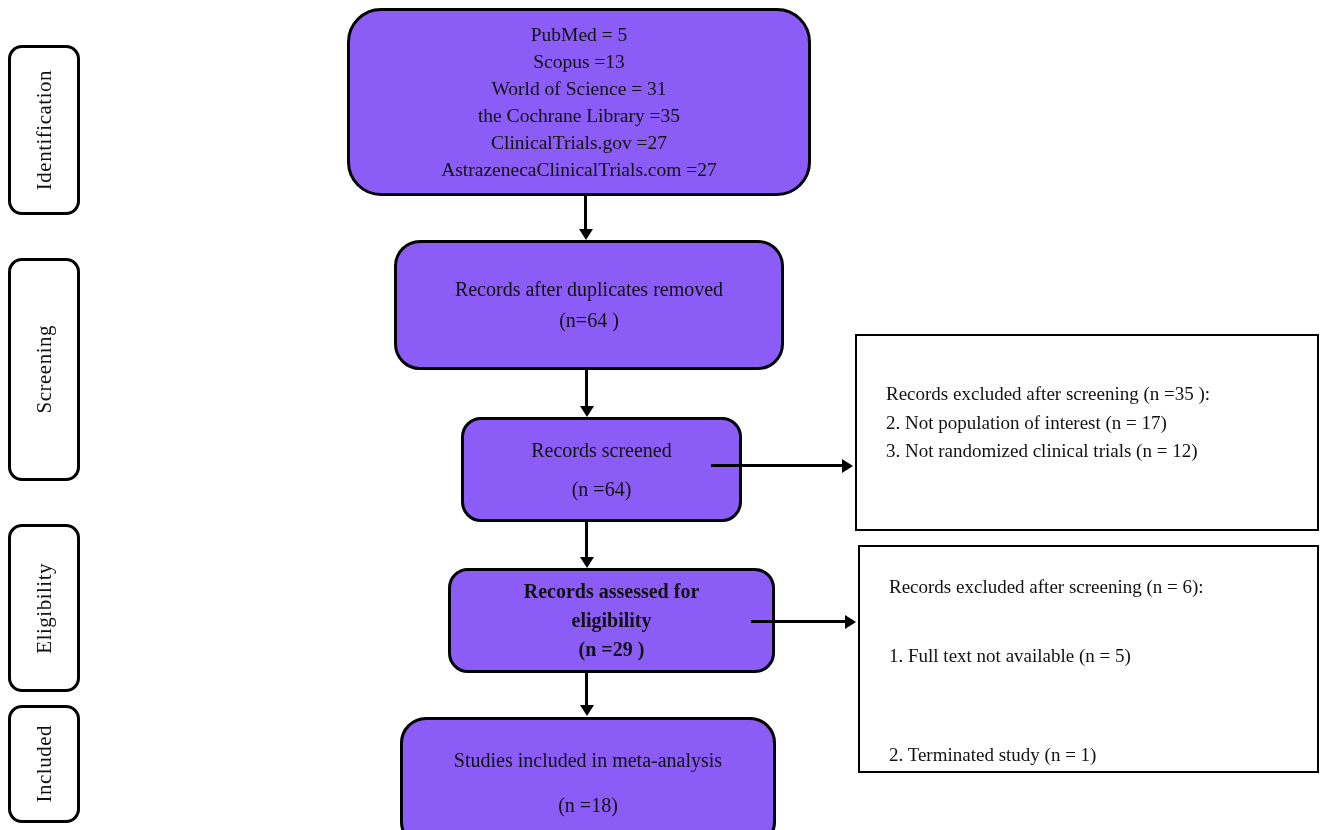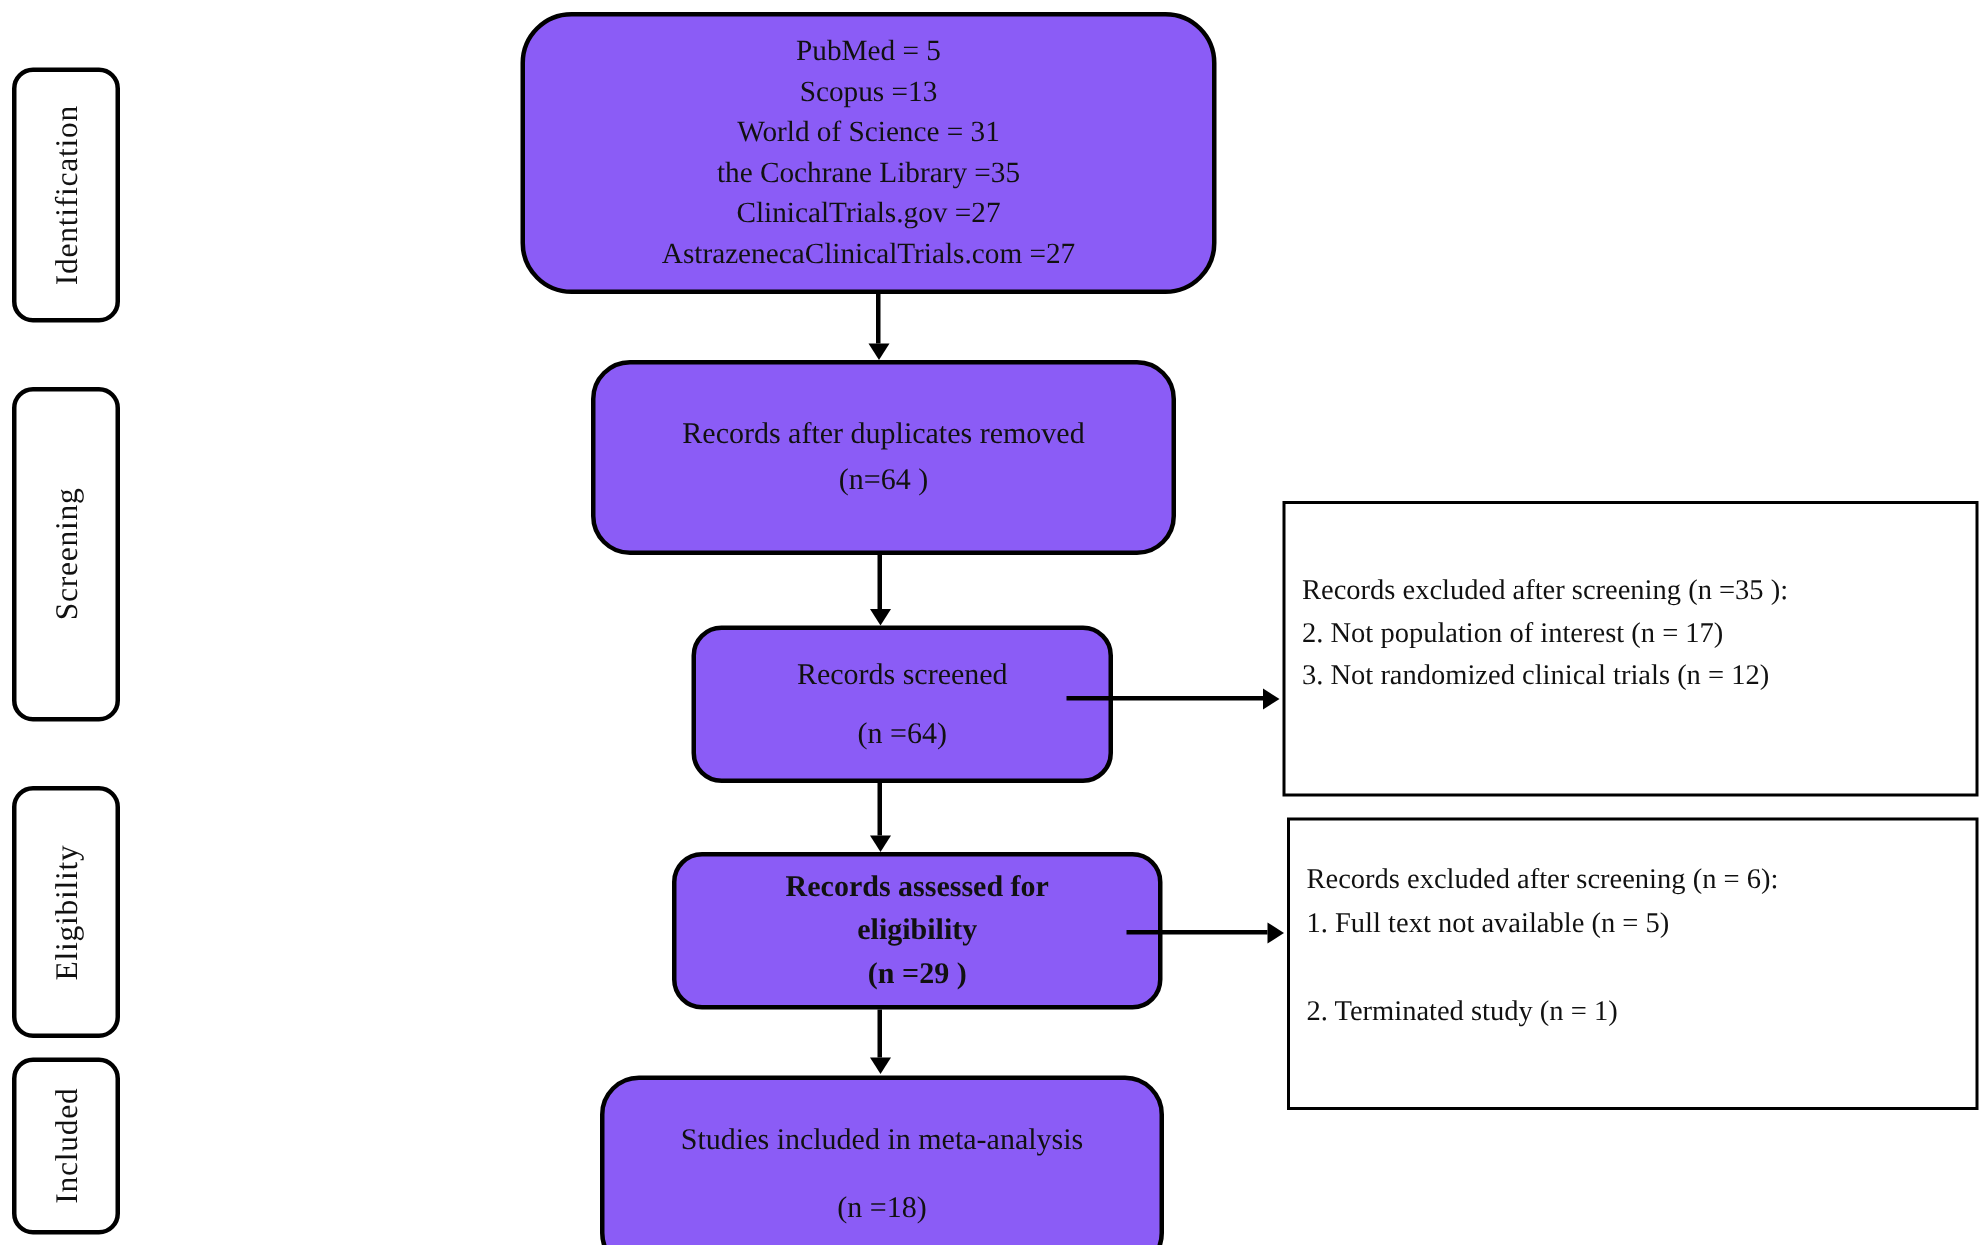--- a/index.html
+++ b/index.html
@@ -60,28 +60,28 @@
   .box-included { left: 400px; top: 717px; width: 376px; height: 131px; row-gap: 18px; }
 
   
   .side-box {
     position: absolute;
     border: 2.5px solid #000;
     background: #fff;
     font-size: 19px;
     line-height: 28.5px;
     text-align: left;
-    padding-left: 11px;
+    padding-left: 29px;
     padding-right: 6px;
     display: flex;
     flex-direction: column;
     justify-content: flex-start;
   }
   .box-excluded-screening { left: 855px; top: 334px; width: 464px; height: 197px; padding-top: 44px; }
-  .box-excluded-eligibility { left: 858px; top: 545px; width: 461px; height: 195px; padding-top: 26px; }
+  .box-excluded-eligibility { left: 858px; top: 545px; width: 461px; height: 228px; padding-top: 26px; gap: 40px; }
   .box-excluded-eligibility .gap-above { margin-top: 31px; }
 
   
   .arrow-v {
     position: absolute;
     width: 3px;
     background: #000;
   }
   .arrow-v::after {
     content: "";

